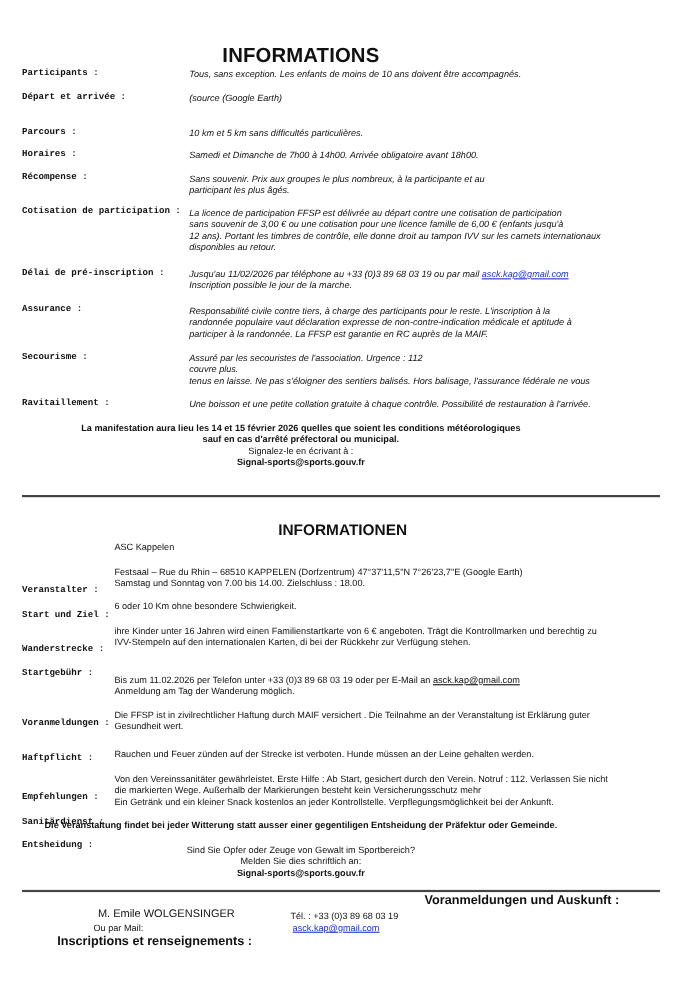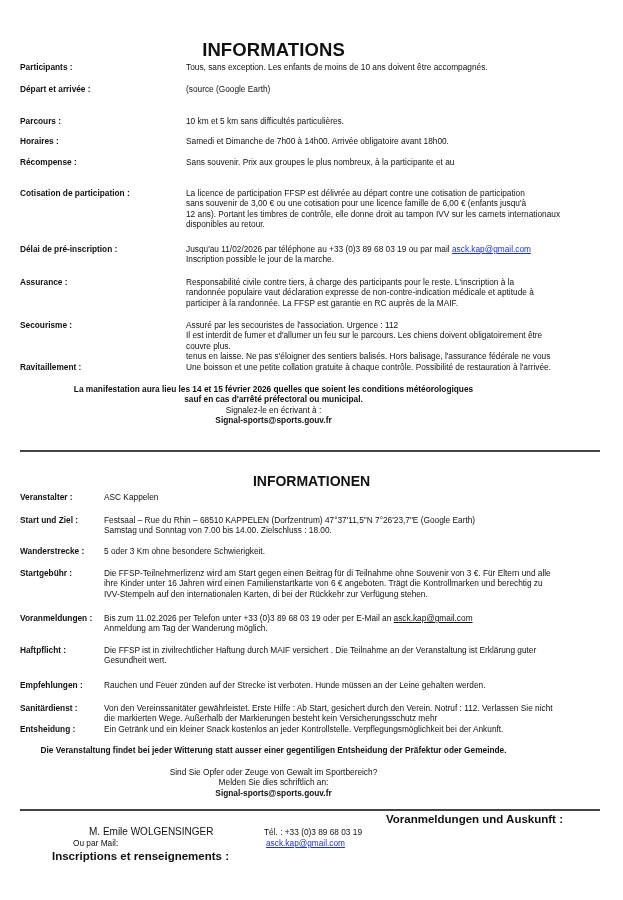--- a/index.html
+++ b/index.html
@@ -11,25 +11,25 @@
   .abs { position: absolute; }
   .h1 {
     left: 0; width: 547px; text-align: center; top: 40px;
     font-weight: bold; font-size: 18.5px; line-height: 20px; letter-spacing: 0.1px;
   }
   .h2 {
     left: 0; width: 623px; text-align: center; top: 473px;
     font-weight: bold; font-size: 14px; line-height: 16px;
   }
   .row { position: absolute; left: 0; width: 623px; }
-  .lbl { position: absolute; font-weight: bold; white-space: nowrap; }
+  .lbl { position: absolute; font-weight: bold; white-space: nowrap; font-family: Liberation Mono, monospace; }
   .val { position: absolute; }
   .fr .lbl { left: 20px; }
-  .fr .val { left: 186px; width: 420px; }
-  .de .lbl { left: 20px; }
+  .fr .val { left: 172px; width: 420px; font-style: italic; }
+  .de .lbl { left: 20px; margin-top: 40px; }
   .de .val { left: 104px; width: 505px; }
   .line { display: block; white-space: nowrap; }
   a.mail { color: #1a33cc; text-decoration: underline; }
   .center { left: 0; width: 547px; text-align: center; }
   .bold { font-weight: bold; }
   .rule { left: 20px; width: 580px; height: 2px; background: #444444; }
   .foot-h { font-weight: bold; font-size: 11.5px; line-height: 13px; white-space: nowrap; }
 </style>
 </head>
 <body>
@@ -58,20 +58,21 @@
   <div class="row" style="top:136px">
     <span class="lbl">Horaires :</span>
     <div class="val">
       <span class="line">Samedi et Dimanche de 7h00 à 14h00. Arrivée obligatoire avant 18h00.</span>
     </div>
   </div>
   <div class="row" style="top:157px">
     <span class="lbl">Récompense :</span>
     <div class="val">
       <span class="line">Sans souvenir. Prix aux groupes le plus nombreux, à la participante et au</span>
+      <span class="line">participant les plus âgés.</span>
     </div>
   </div>
   <div class="row" style="top:188px">
     <span class="lbl">Cotisation de participation :</span>
     <div class="val">
       <span class="line">La licence de participation FFSP est délivrée au départ contre une cotisation de participation</span>
       <span class="line">sans souvenir de 3,00 € ou une cotisation pour une licence famille de 6,00 € (enfants jusqu'à</span>
       <span class="line">12 ans). Portant les timbres de contrôle, elle donne droit au tampon IVV sur les carnets internationaux</span>
       <span class="line">disponibles au retour.</span>
     </div>
@@ -88,21 +89,20 @@
     <div class="val">
       <span class="line">Responsabilité civile contre tiers, à charge des participants pour le reste. L'inscription à la</span>
       <span class="line">randonnée populaire vaut déclaration expresse de non-contre-indication médicale et aptitude à</span>
       <span class="line">participer à la randonnée. La FFSP est garantie en RC auprès de la MAIF.</span>
     </div>
   </div>
   <div class="row" style="top:320px">
     <span class="lbl">Secourisme :</span>
     <div class="val">
       <span class="line">Assuré par les secouristes de l'association. Urgence : 112</span>
-      <span class="line">Il est interdit de fumer et d'allumer un feu sur le parcours. Les chiens doivent obligatoirement être</span>
       <span class="line">couvre plus.</span>
       <span class="line">tenus en laisse.  Ne pas s'éloigner des sentiers balisés. Hors balisage, l'assurance fédérale ne vous</span>
     </div>
   </div>
   <div class="row" style="top:362px">
     <span class="lbl">Ravitaillement :</span>
     <div class="val">
       <span class="line">Une boisson et une petite collation gratuite à chaque contrôle. Possibilité de restauration à l'arrivée.</span>
     </div>
   </div>
@@ -129,27 +129,26 @@
   <div class="row" style="top:515px">
     <span class="lbl">Start und Ziel :</span>
     <div class="val">
       <span class="line">Festsaal – Rue du Rhin – 68510 KAPPELEN (Dorfzentrum)  47°37'11,5"N 7°26'23,7"E (Google Earth)</span>
       <span class="line">Samstag und Sonntag von 7.00 bis 14.00. Zielschluss : 18.00.</span>
     </div>
   </div>
   <div class="row" style="top:546px">
     <span class="lbl">Wanderstrecke :</span>
     <div class="val">
-      <span class="line">5 oder 3 Km ohne besondere Schwierigkeit.</span>
+      <span class="line">6 oder 10 Km ohne besondere Schwierigkeit.</span>
     </div>
   </div>
   <div class="row" style="top:568px">
     <span class="lbl">Startgebühr  :</span>
     <div class="val">
-      <span class="line">Die FFSP-Teilnehmerlizenz wird am Start gegen einen Beitrag für di Teilnahme ohne Souvenir von 3 €. Für Eltern und alle</span>
       <span class="line">ihre Kinder unter  16 Jahren wird einen Familienstartkarte von 6 € angeboten. Trägt  die Kontrollmarken und berechtig zu</span>
       <span class="line">IVV-Stempeln  auf den internationalen Karten, di bei der Rückkehr zur Verfügung stehen.</span>
     </div>
   </div>
   <div class="row" style="top:613px">
     <span class="lbl" style="left:20px">Voranmeldungen :</span>
     <div class="val">
       <span class="line"><span>Bis zum 11.02.2026 per Telefon unter +33 (0)3 89 68 03 19 oder per E-Mail an </span><a class="mail" style="color:#111111">asck.kap@gmail.com</a></span>
       <span class="line">Anmeldung am Tag der Wanderung möglich.</span>
     </div>
@@ -188,14 +187,14 @@
   <span class="line">Melden Sie dies schriftlich an:</span>
   <span class="line bold">Signal-sports@sports.gouv.fr</span>
 </div>
 
 <div class="abs rule" style="top:809px"></div>
 
 <div class="abs foot-h" style="left:52px; top:850px">Inscriptions et renseignements :</div>
 <div class="abs foot-h" style="left:386px; top:813px">Voranmeldungen und Auskunft :</div>
 <div class="abs" style="left:89px; top:826px; font-size:10px; line-height:12px; white-space:nowrap">M. Emile WOLGENSINGER</div>
 <div class="abs" style="left:264px; top:827px; white-space:nowrap">Tél. : +33 (0)3 89 68 03 19</div>
-<div class="abs" style="left:73px; top:838px; white-space:nowrap">Ou par Mail:</div>
+<div class="abs" style="left:85px; top:838px; white-space:nowrap">Ou par Mail:</div>
 <a class="abs mail" style="left:266px; top:838px; white-space:nowrap">asck.kap@gmail.com</a>
 
 </body></html>

